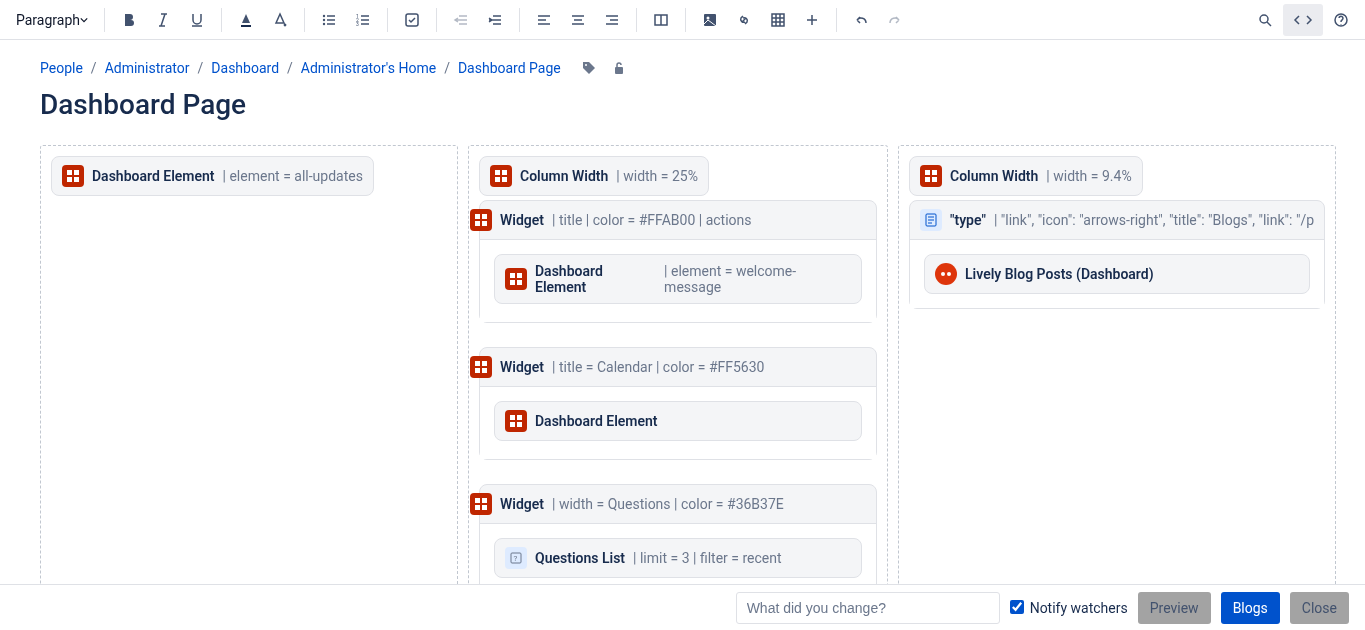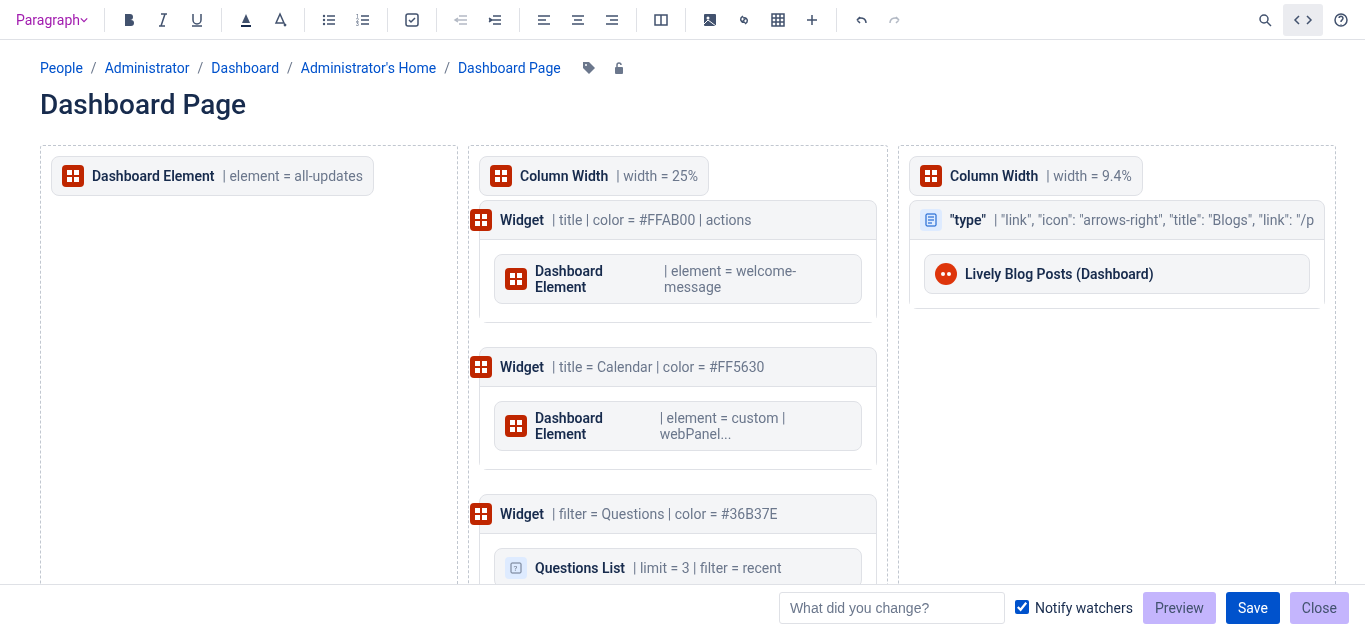--- a/index.html
+++ b/index.html
@@ -2,21 +2,21 @@
 <html><head>
 <meta charset="utf-8">
 <style>
 * { box-sizing: border-box; margin: 0; padding: 0; }
 body { font-family: -apple-system, BlinkMacSystemFont, "Segoe UI", Roboto, sans-serif; font-size: 14px; color: #172B4D; background: #fff; width: 1365px; height: 630px; overflow: hidden; position: relative; }
 
 
 .toolbar { height: 40px; border-bottom: 1px solid #DFE1E6; display: flex; align-items: center; padding: 0 8px; gap: 2px; }
 .tb-sep { width: 1px; height: 24px; background: #DFE1E6; margin: 0 6px; }
 .tb-btn { width: 32px; height: 32px; display: flex; align-items: center; justify-content: center; border-radius: 3px; cursor: pointer; color: #42526E; }
-.tb-select { display: flex; align-items: center; padding: 0 8px; height: 32px; cursor: pointer; color: #a21caf; }
+.tb-select { display: flex; align-items: center; padding: 0 8px; height: 32px; cursor: pointer; color: #0f172a; }
 .tb-select .chev { width: 8px; height: 8px; }
 .toolbar-right { margin-left: auto; display: flex; align-items: center; gap: 2px; }
 .code-btn { background: #EBECF0; border-radius: 3px; width: 40px; }
 
 
 .content { padding: 20px 40px; }
 .breadcrumb { display: flex; align-items: center; gap: 8px; color: #6B778C; font-size: 14px; margin-bottom: 12px; }
 .breadcrumb a { color: #0052CC; text-decoration: none; cursor: pointer; }
 .breadcrumb .sep { color: #6B778C; }
 .bc-icon { color: #6B778C; display: flex; align-items: center; }
@@ -39,26 +39,26 @@
 .macro-icon svg { width: 14px; height: 14px; }
 .macro-title { font-weight: 600; color: #172B4D; }
 .macro-params { color: #6B778C; }
 .macro-body { background: #fff; padding: 14px; border-top: 1px solid #DFE1E6; }
 .macro-body .macro { background: #F4F5F7; margin-bottom: 0; }
 .macro-inner { display: flex; align-items: center; padding: 8px 10px; gap: 8px; }
 .macro-body-pad { padding-bottom: 18px; }
 
 
 .footer { position: absolute; bottom: 0; left: 0; right: 0; height: 46px; border-top: 1px solid #DFE1E6; display: flex; align-items: center; justify-content: flex-end; padding: 0 16px; gap: 10px; background: #fff; }
-.footer input[type="text"] { width: 226px; height: 32px; padding: 0 10px; border: 1px solid #DFE1E6; border-radius: 3px; font-size: 14px; color: #6B778C; }
+.footer input[type="text"] { width: 264px; height: 32px; padding: 0 10px; border: 1px solid #DFE1E6; border-radius: 3px; font-size: 14px; color: #6B778C; }
 .footer input[type="text"]::placeholder { color: #6B778C; }
 .footer label { display: flex; align-items: flex-start; gap: 6px; font-size: 14px; color: #172B4D; cursor: pointer; }
 .footer input[type="checkbox"] { width: 14px; height: 14px; accent-color: #0052CC; }
 .btn { height: 32px; padding: 0 12px; border-radius: 3px; border: none; font-size: 14px; cursor: pointer; font-family: inherit; }
-.btn-subtle { background: #c4b5fd; color: #42526E; text-align: center; }
+.btn-subtle { background: #a3a3a3; color: #42526E; text-align: center; }
 .btn-primary { background: #0052CC; color: #fff; }
 
 
 svg { display: block; }
 .ic { stroke: currentColor; fill: none; stroke-width: 1.5; }
 </style>
 </head>
 <body>
 
 <div class="toolbar">
@@ -325,39 +325,38 @@
             <div class="macro-inner">
               <div class="macro-icon">
                   <svg viewBox="0 0 14 14">
                     <rect x="1" y="1" width="5" height="5" fill="#fff"></rect>
                     <rect x="8" y="1" width="5" height="5" fill="#fff"></rect>
                     <rect x="1" y="8" width="5" height="5" fill="#fff"></rect>
                     <rect x="8" y="8" width="5" height="5" fill="#fff"></rect>
                   </svg>
                 </div>
               <span class="macro-title">Dashboard Element</span>
-              <span class="macro-params">| element = custom | webPanel...</span>
             </div>
           </div>
         </div>
       </div>
 
       
       <div class="macro">
         <div class="macro-head">
           <div class="macro-icon" style="margin-left:-20px">
               <svg viewBox="0 0 14 14">
                 <rect x="1" y="1" width="5" height="5" fill="#fff"></rect>
                 <rect x="8" y="1" width="5" height="5" fill="#fff"></rect>
                 <rect x="1" y="8" width="5" height="5" fill="#fff"></rect>
                 <rect x="8" y="8" width="5" height="5" fill="#fff"></rect>
               </svg>
             </div>
           <span class="macro-title">Widget</span>
-          <span class="macro-params">| filter = Questions | color = #36B37E</span>
+          <span class="macro-params">| width = Questions | color = #36B37E</span>
         </div>
         <div class="macro-body macro-body-pad">
           <div class="macro">
             <div class="macro-inner">
               <div class="macro-icon blue">
                   <svg viewBox="0 0 14 14">
                     <rect x="2" y="2" width="10" height="10" rx="1" fill="none" stroke="#6B778C"></rect>
                     <text x="4.5" y="10" font-size="8" fill="#6B778C">?</text>
                   </svg>
                 </div>
@@ -414,15 +413,15 @@
   </div>
 </div>
 
 <div class="footer">
   <input type="text" placeholder="What did you change?" style="">
   <label>
     <input type="checkbox" checked="" style="">
     <span>Notify watchers</span>
   </label>
   <button class="btn btn-subtle">Preview</button>
-  <button class="btn btn-primary">Save</button>
+  <button class="btn btn-primary">Blogs</button>
   <button class="btn btn-subtle">Close</button>
 </div>
 
 </body></html>

